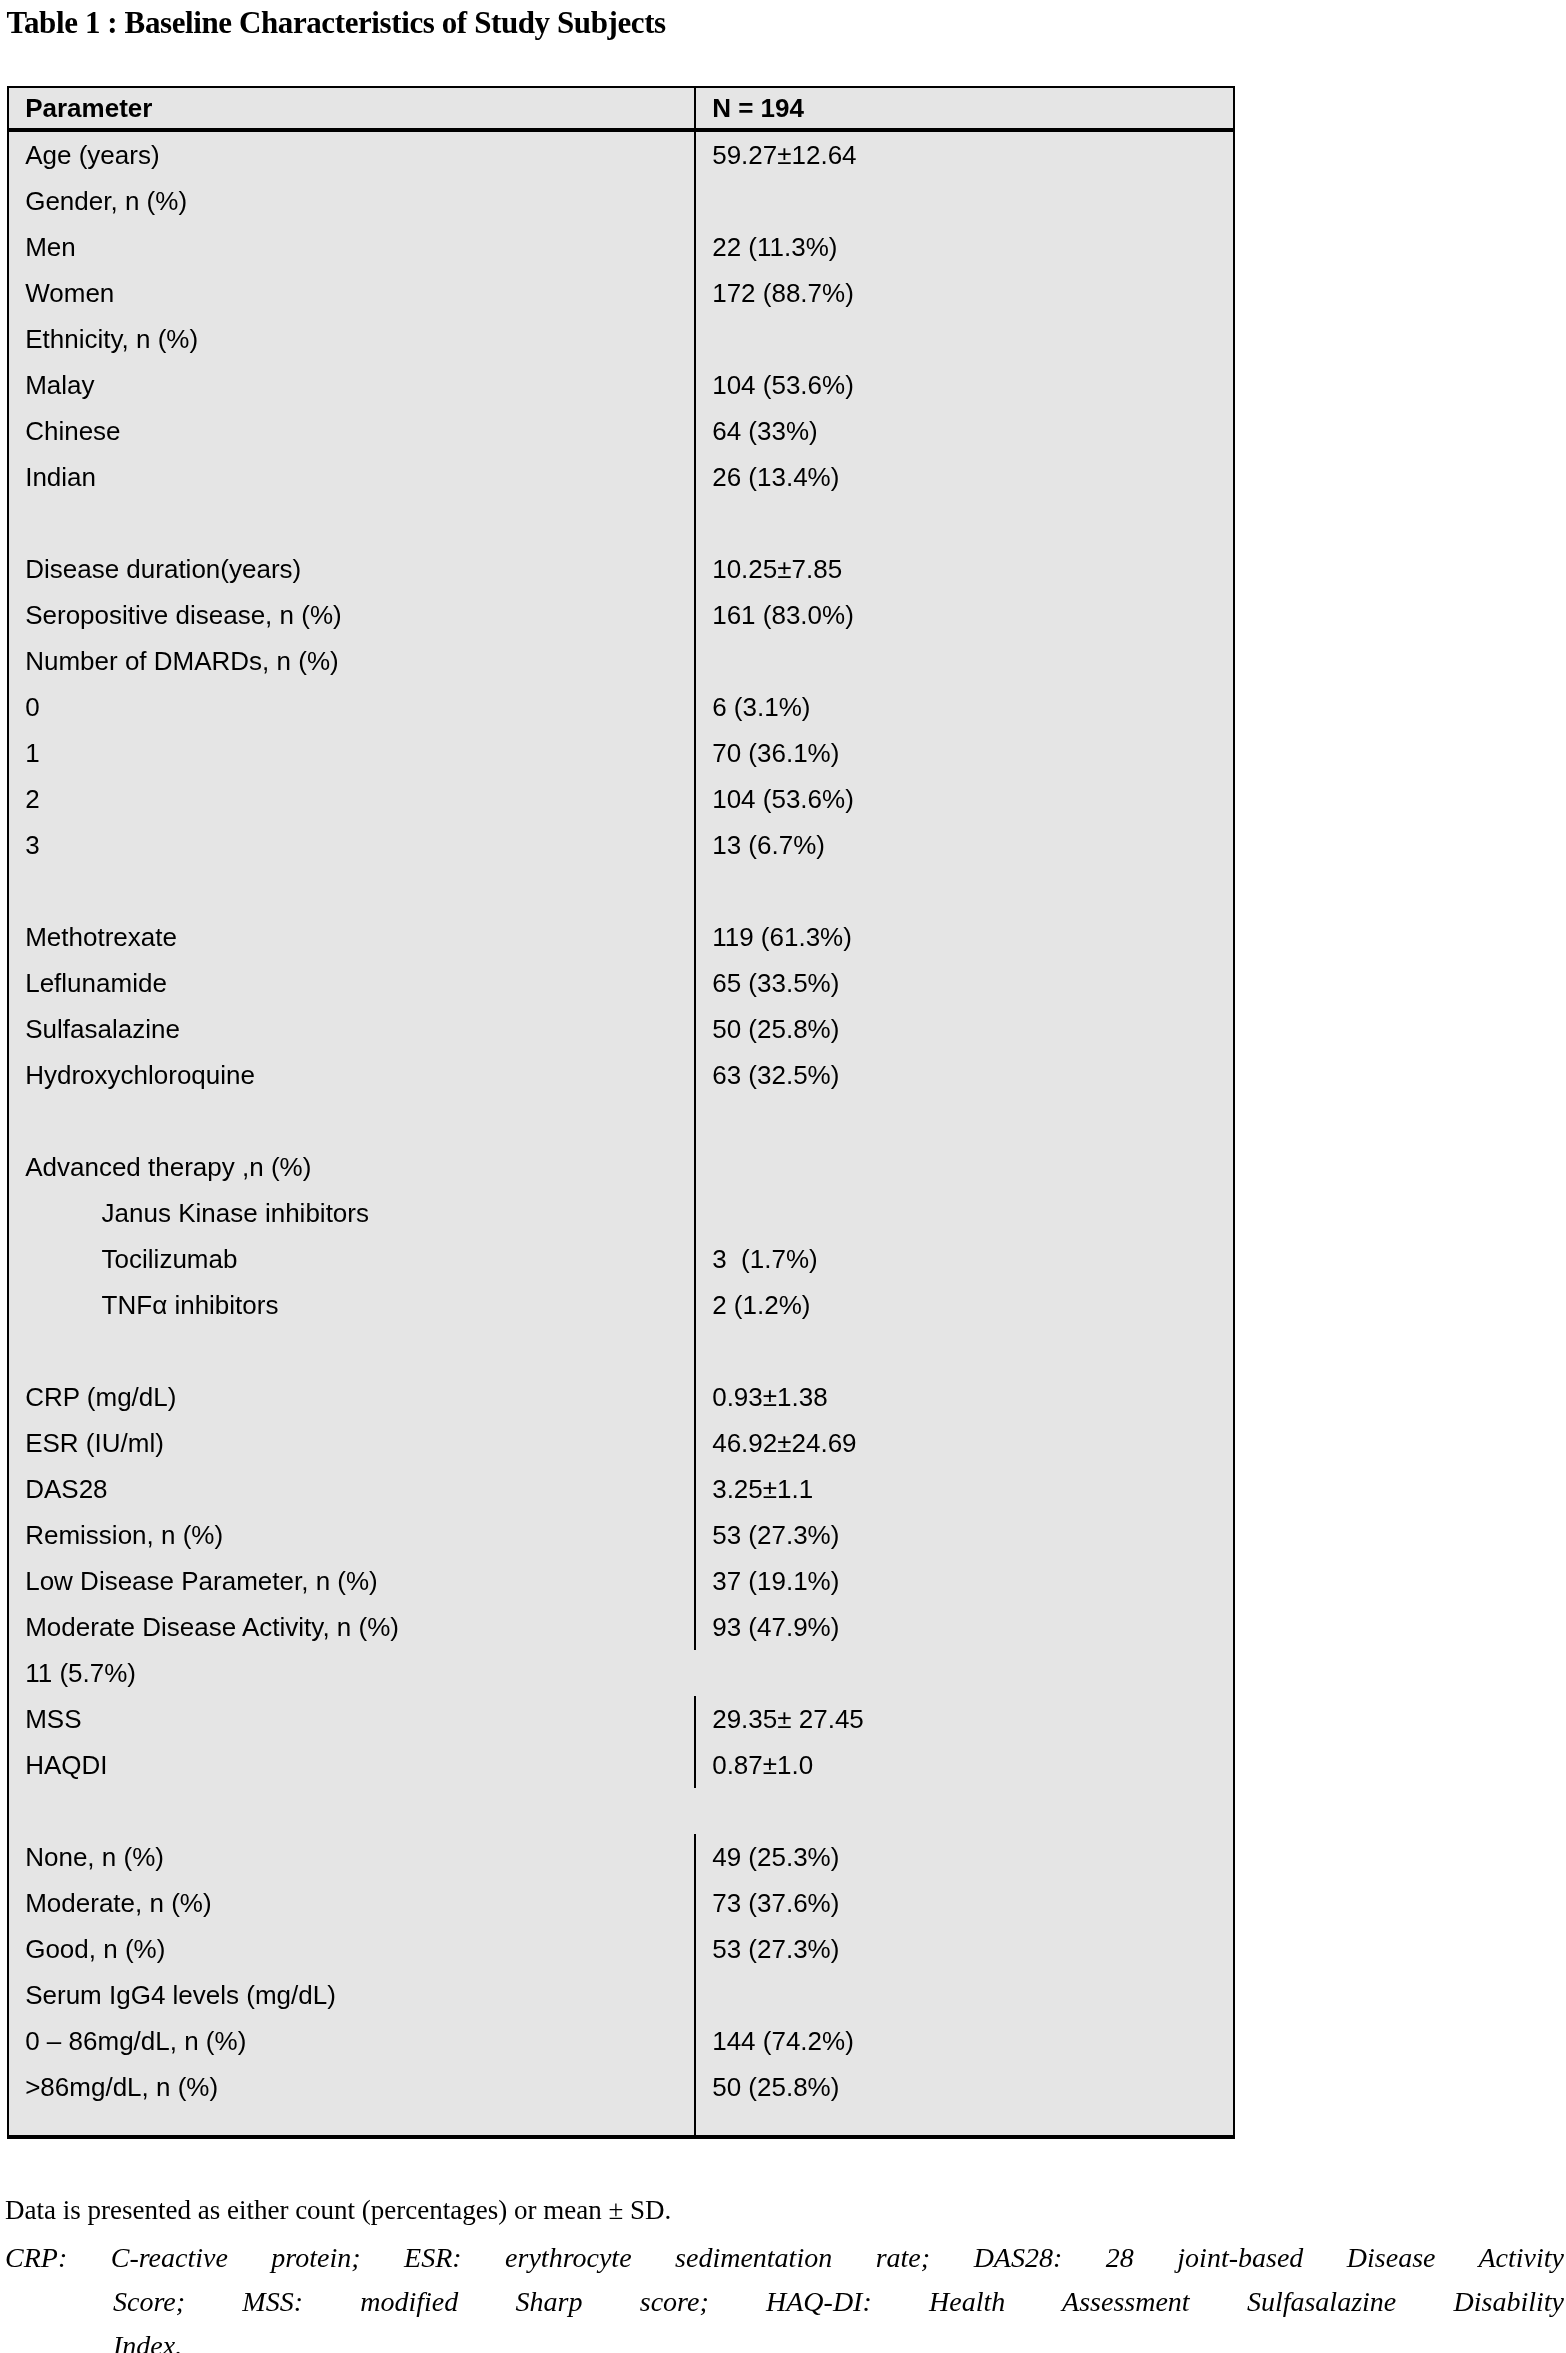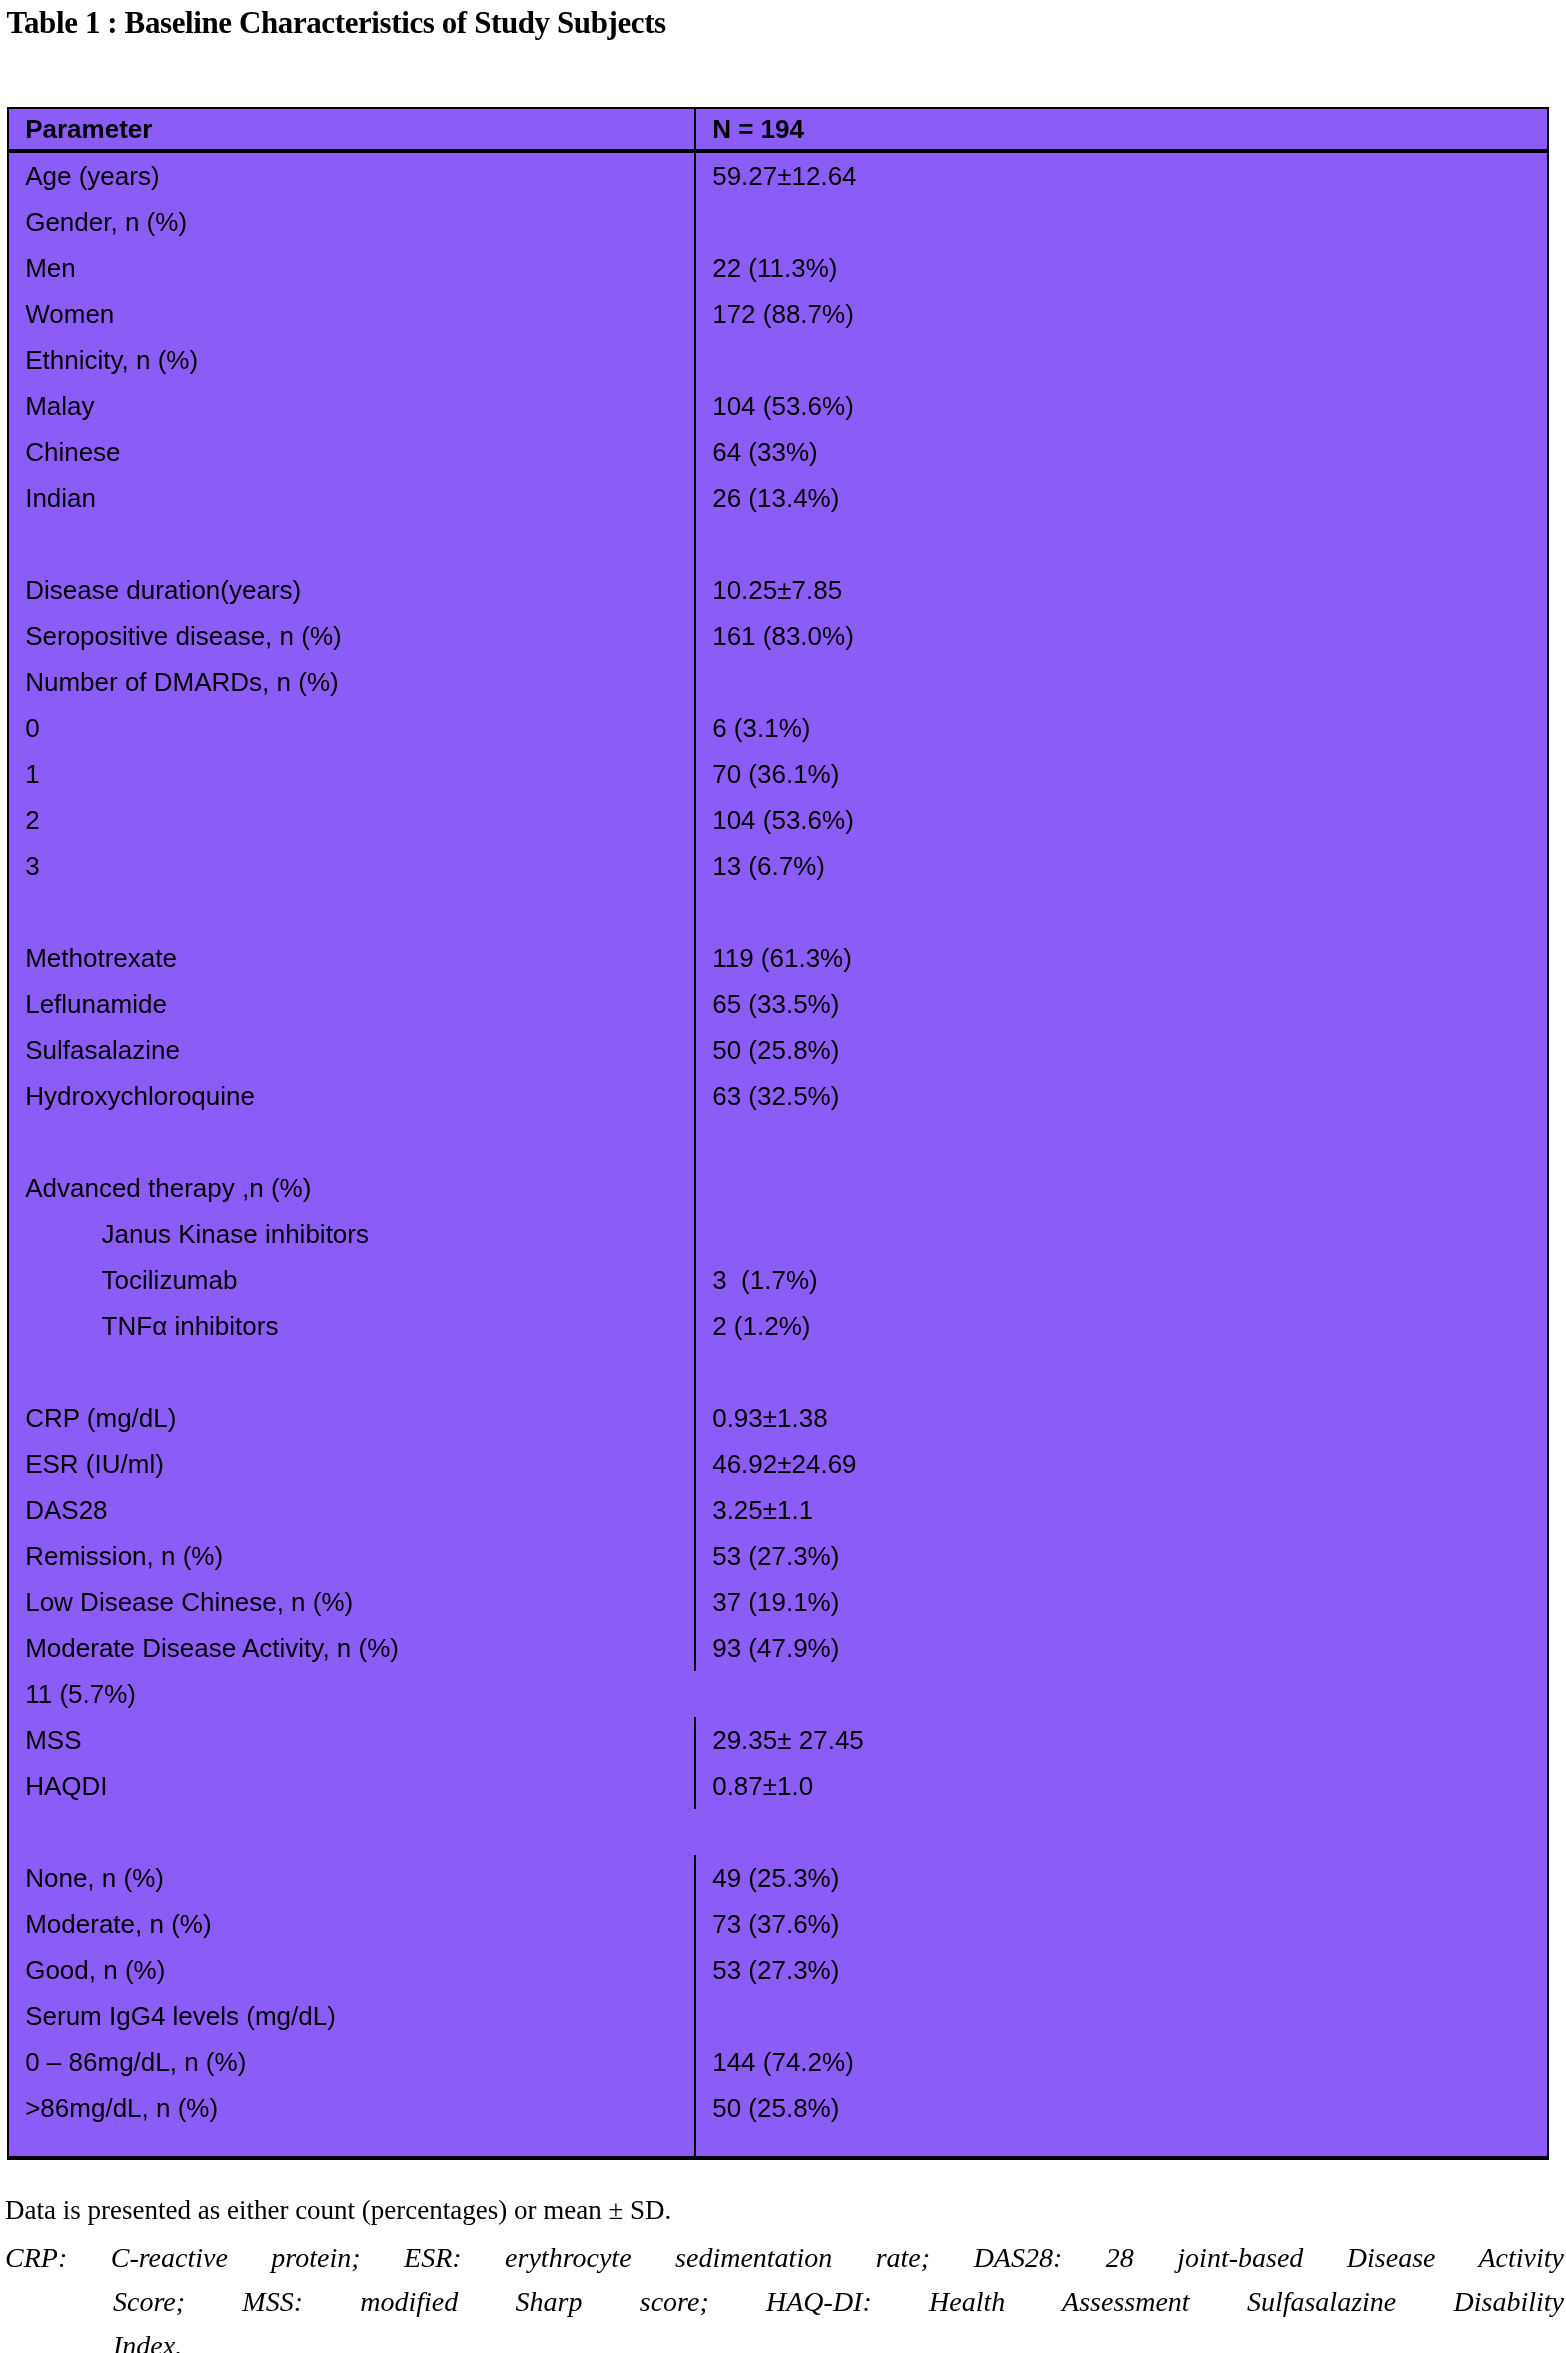--- a/index.html
+++ b/index.html
@@ -13,25 +13,25 @@
   }
   .title {
     position: absolute; left: 6.6px; top: 5px;
     font-family: "Liberation Serif", serif;
     font-weight: bold;
     font-size: 31px;
     letter-spacing: -0.4px;
     white-space: pre;
   }
   .table {
-    position: absolute; left: 6.6px; top: 107px;
-    width: 1542px;
+    position: absolute; left: 6.6px; top: 86px;
+    width: 1228px;
     border: 2.5px solid #000;
     border-bottom-width: 4.1px;
-    background: #8b5cf6;
+    background: #e5e5e5;
   }
   .trow { display: grid; grid-template-columns: 687px 1fr; }
   .trow.header { border-bottom: 4.1px solid #000; }
   .trow.header .cell {
     height: 40px; line-height: 40px;
     font-weight: bold; font-size: 26px;
   }
   .cell {
     white-space: pre; overflow: hidden;
     font-size: 26px;
@@ -190,21 +190,21 @@
         </div>
         <div class="trow">
           <div class="cell label ind0">DAS28</div>
           <div class="cell value">3.25±1.1</div>
         </div>
         <div class="trow">
           <div class="cell label ind0">Remission, n (%)</div>
           <div class="cell value">53 (27.3%)</div>
         </div>
         <div class="trow">
-          <div class="cell label ind0">Low Disease Chinese, n (%)</div>
+          <div class="cell label ind0">Low Disease Parameter, n (%)</div>
           <div class="cell value">37 (19.1%)</div>
         </div>
         <div class="trow">
           <div class="cell label ind0">Moderate Disease Activity, n (%)</div>
           <div class="cell value">93 (47.9%)</div>
         </div>
         <div class="trow">
           <div class="cell value">11 (5.7%)</div>
         </div>
         <div class="trow">

